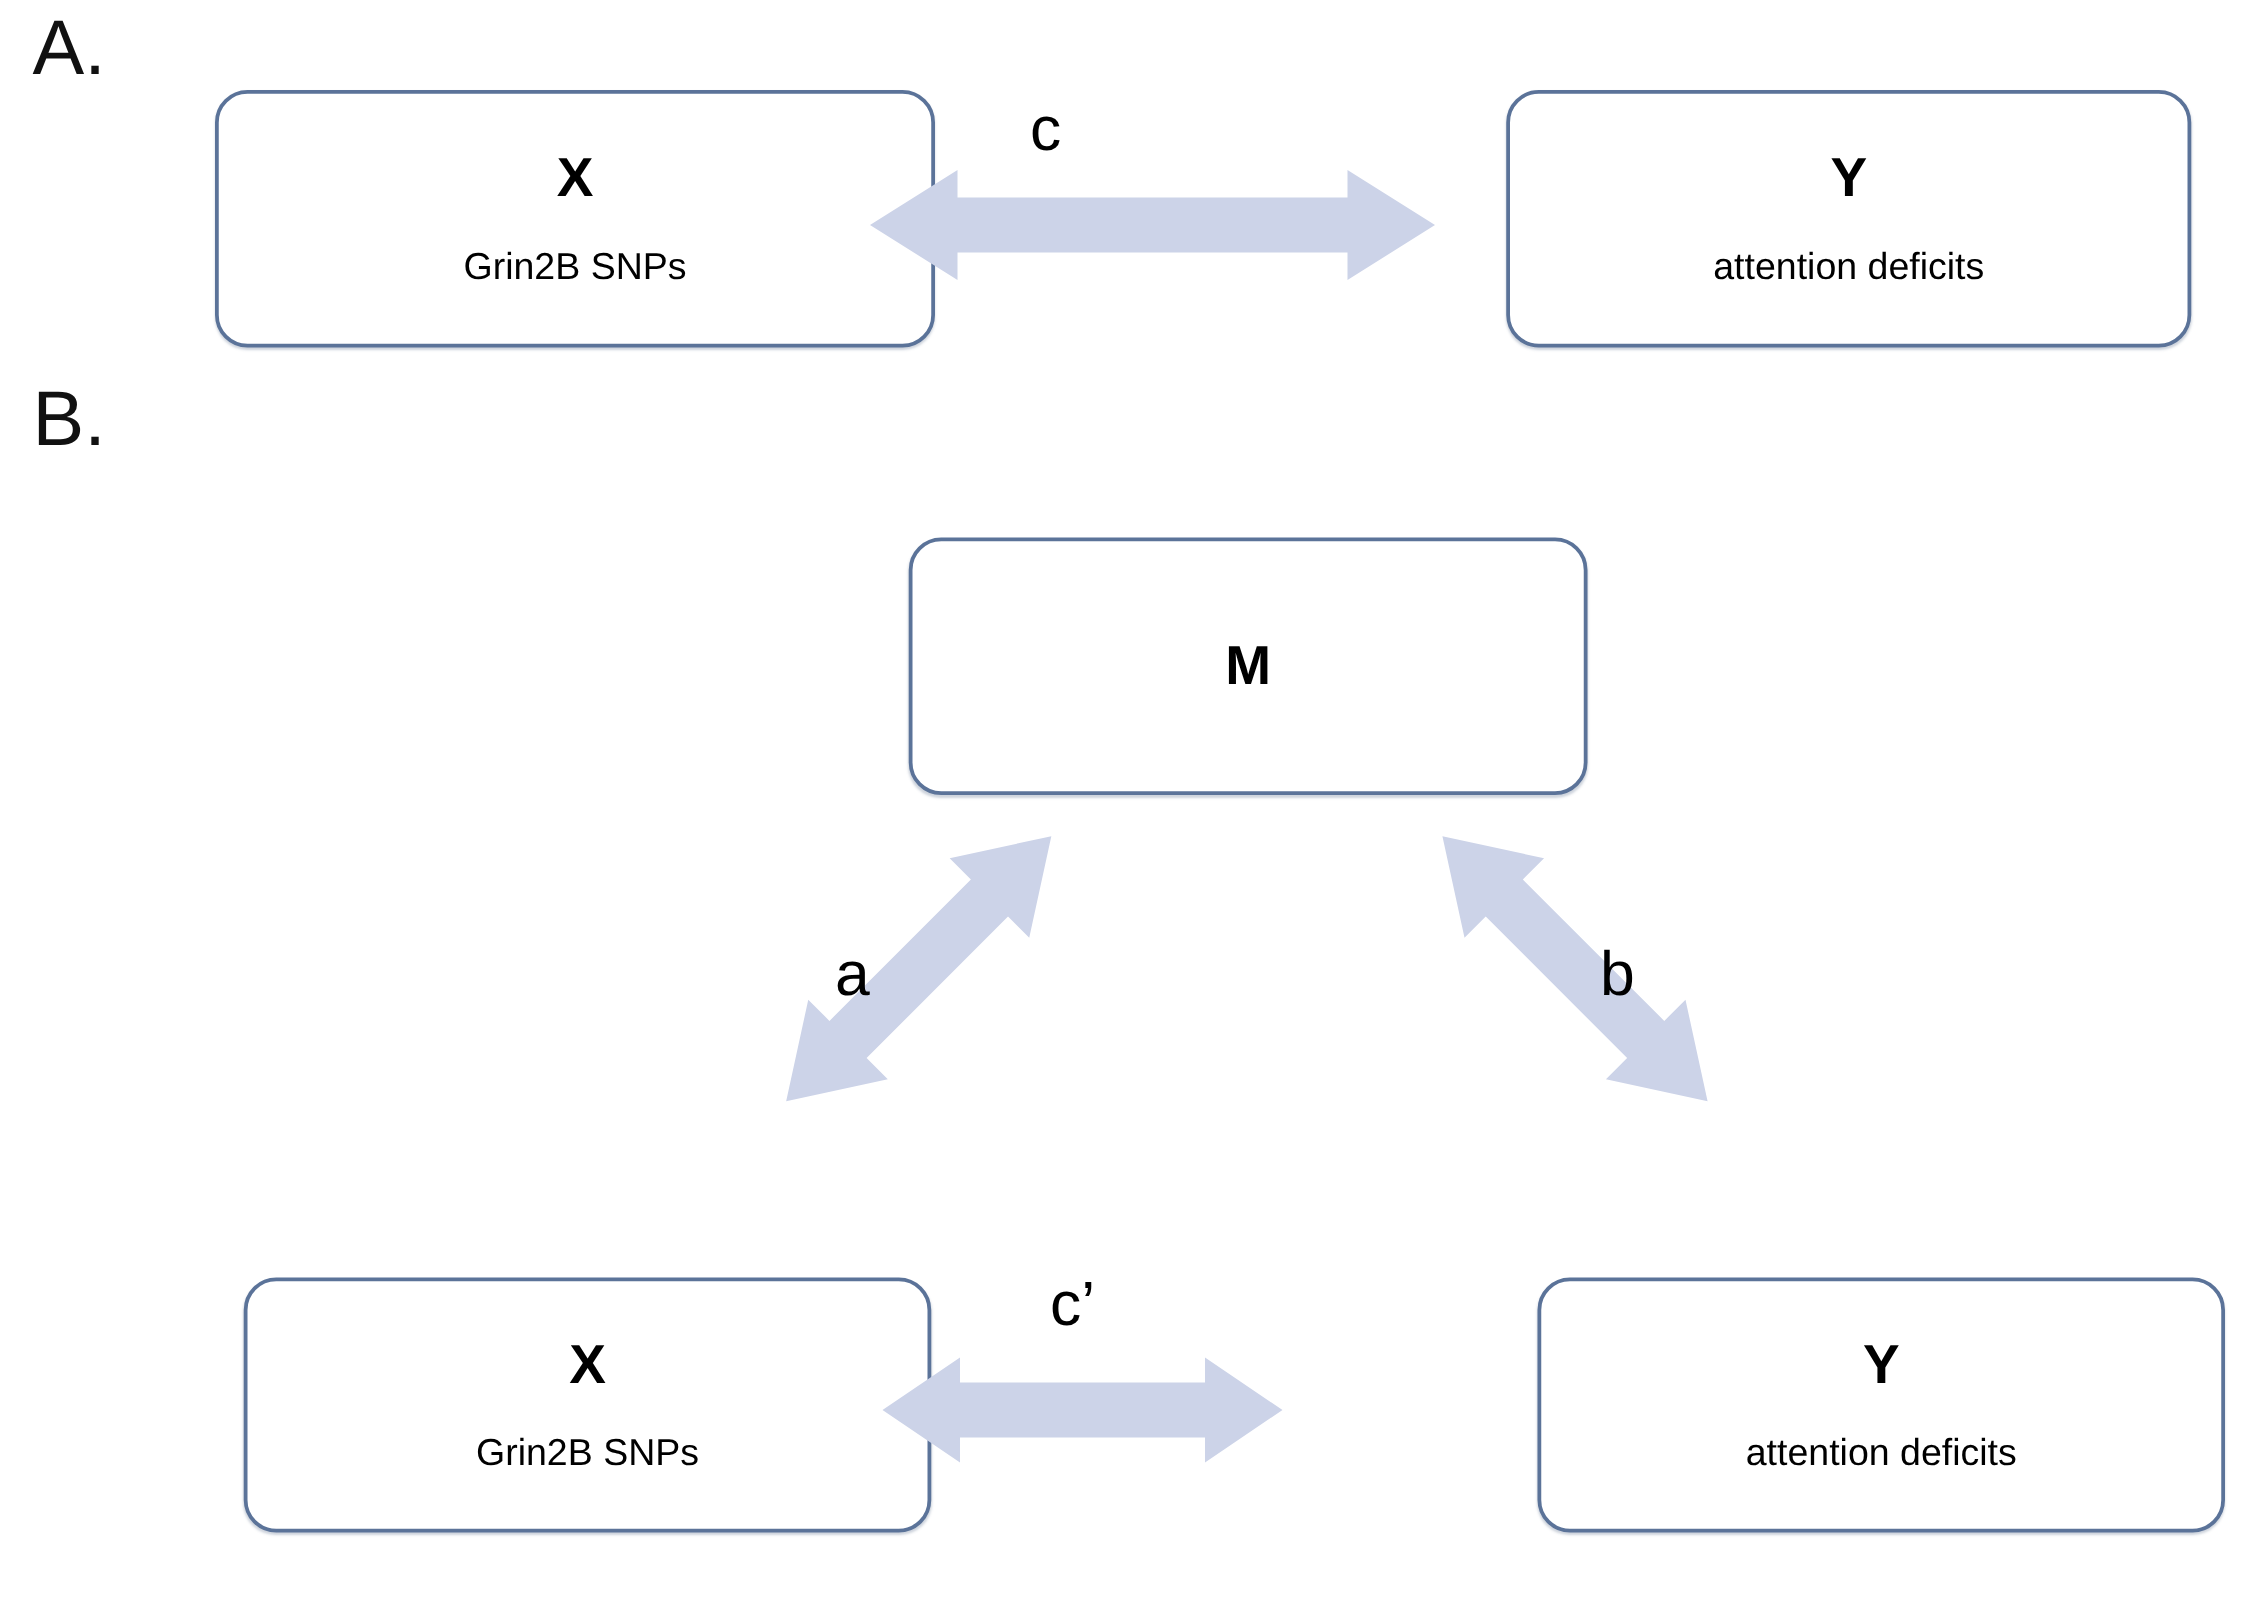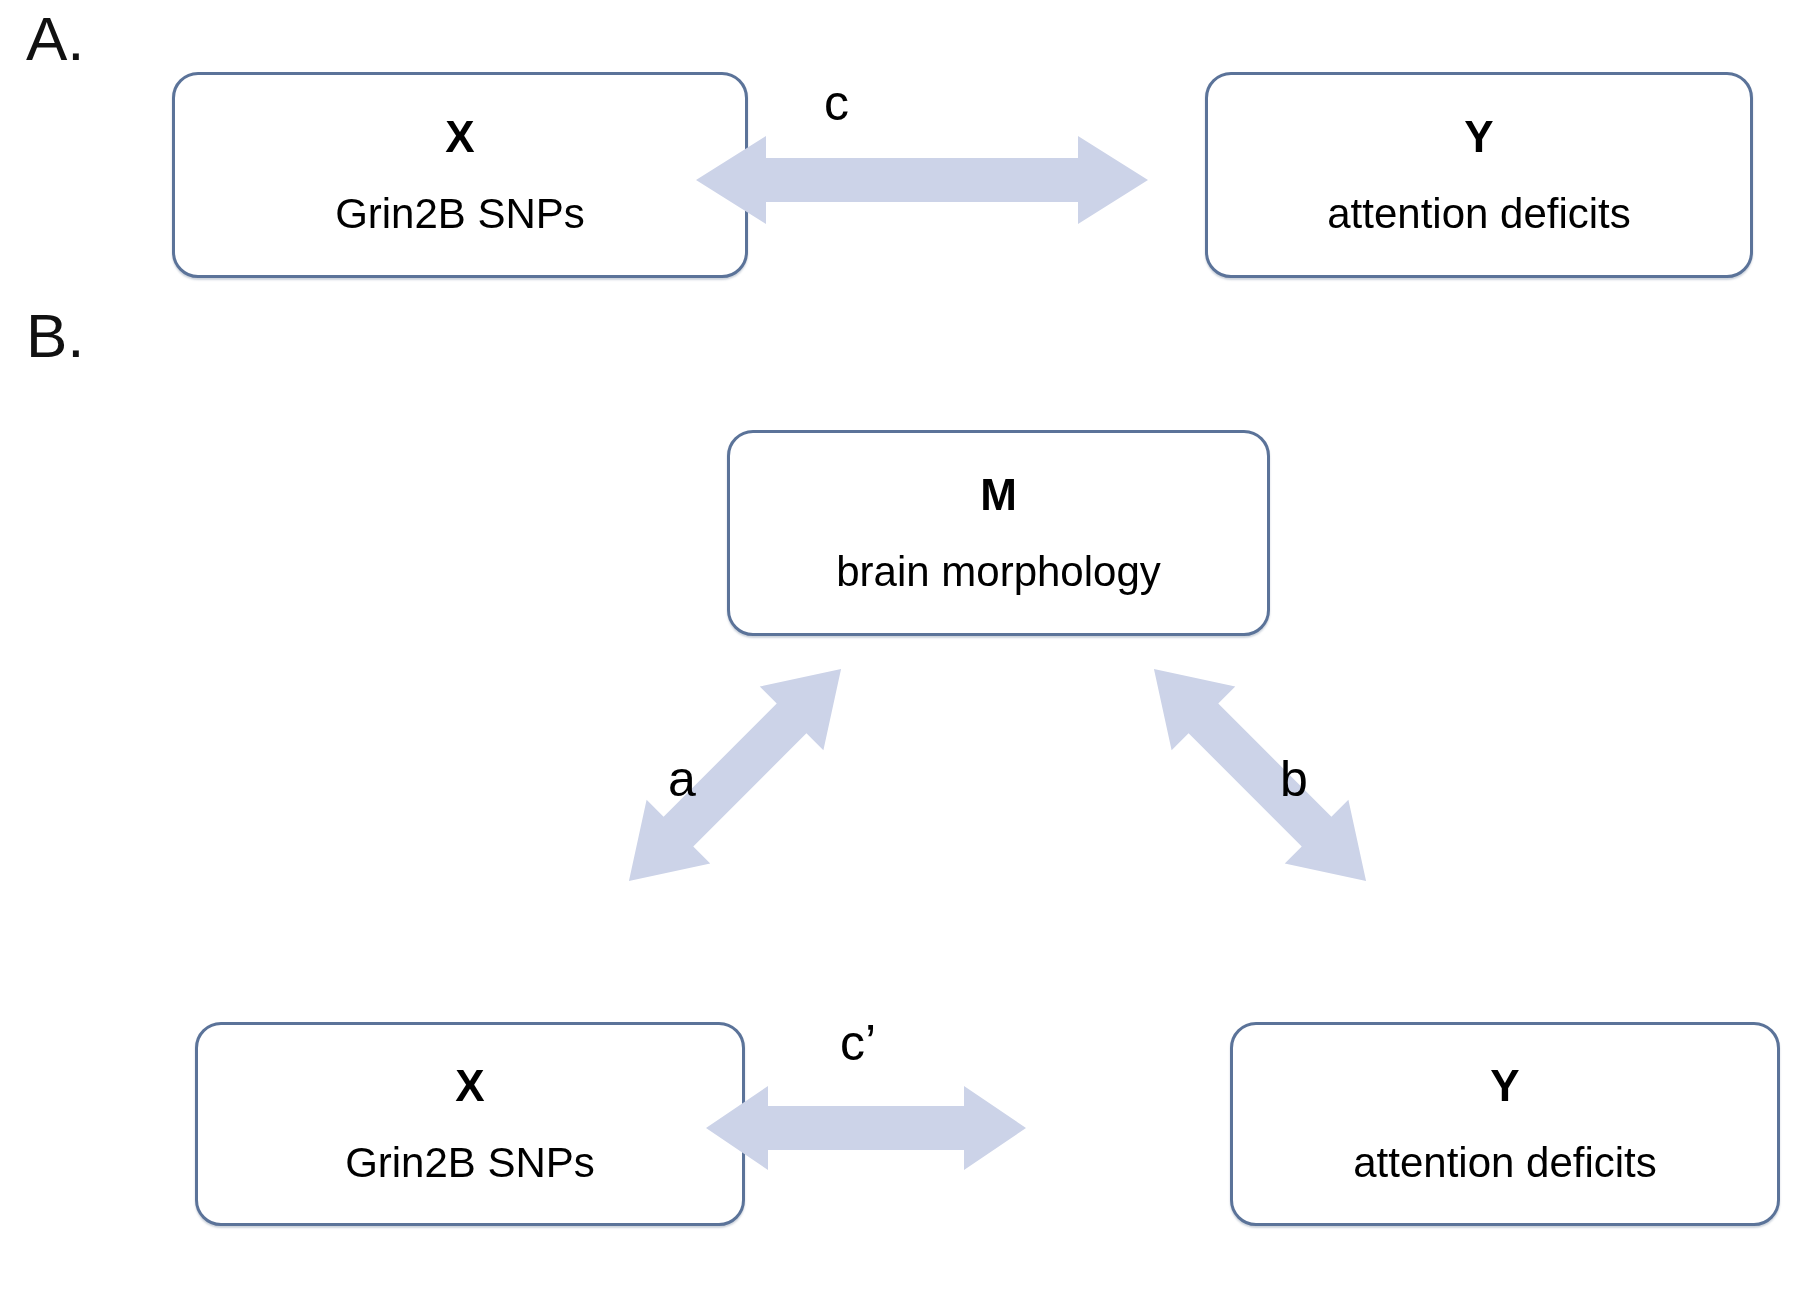--- a/index.html
+++ b/index.html
@@ -45,21 +45,21 @@
   }
   .node-symbol {
     font-family: "Liberation Sans", sans-serif;
     font-size: 44px;
     font-weight: 700;
     line-height: 1;
     color: #000000;
   }
   .node-caption {
     font-family: "Liberation Sans", sans-serif;
-    font-size: 42px;
+    font-size: 30px;
     font-weight: 400;
     line-height: 1;
     color: #000000;
     margin-top: 34px;
     white-space: nowrap;
   }
 
   
   .path-label {
     position: absolute;
@@ -100,21 +100,20 @@
 
   <div class="node-box" style="left:1205px; top:72px; width:548px; height:206px;">
     <span class="node-symbol">Y</span>
     <span class="node-caption">attention deficits</span>
   </div>
 
   <div class="panel-letter" style="left:26px; top:305px;">B.</div>
 
   <div class="node-box" style="left:727px; top:430px; width:543px; height:206px;">
     <span class="node-symbol">M</span>
-    <span class="node-caption">brain morphology</span>
   </div>
 
   <svg class="arrow-svg" style="left:610px; top:650px;" width="250" height="250" viewBox="0 0 250 250">
     <g transform="rotate(-45 125 125)">
       <polygon class="arrow-shape" points="-25,125 45,80 45,104 205,104 205,80 275,125 205,170 205,146 45,146 45,170"></polygon>
     </g>
   </svg>
 
   <div class="path-label" style="left:668px; top:754px;">a</div>
 

